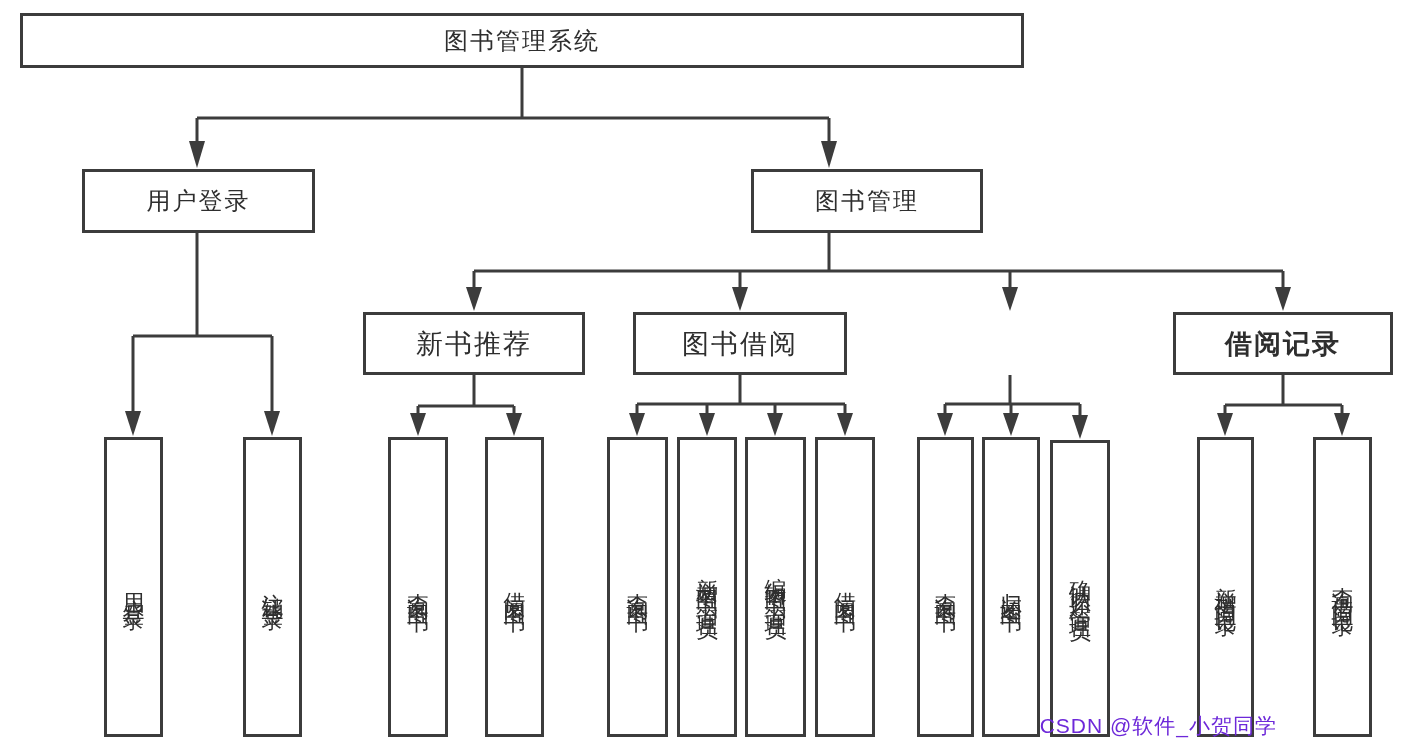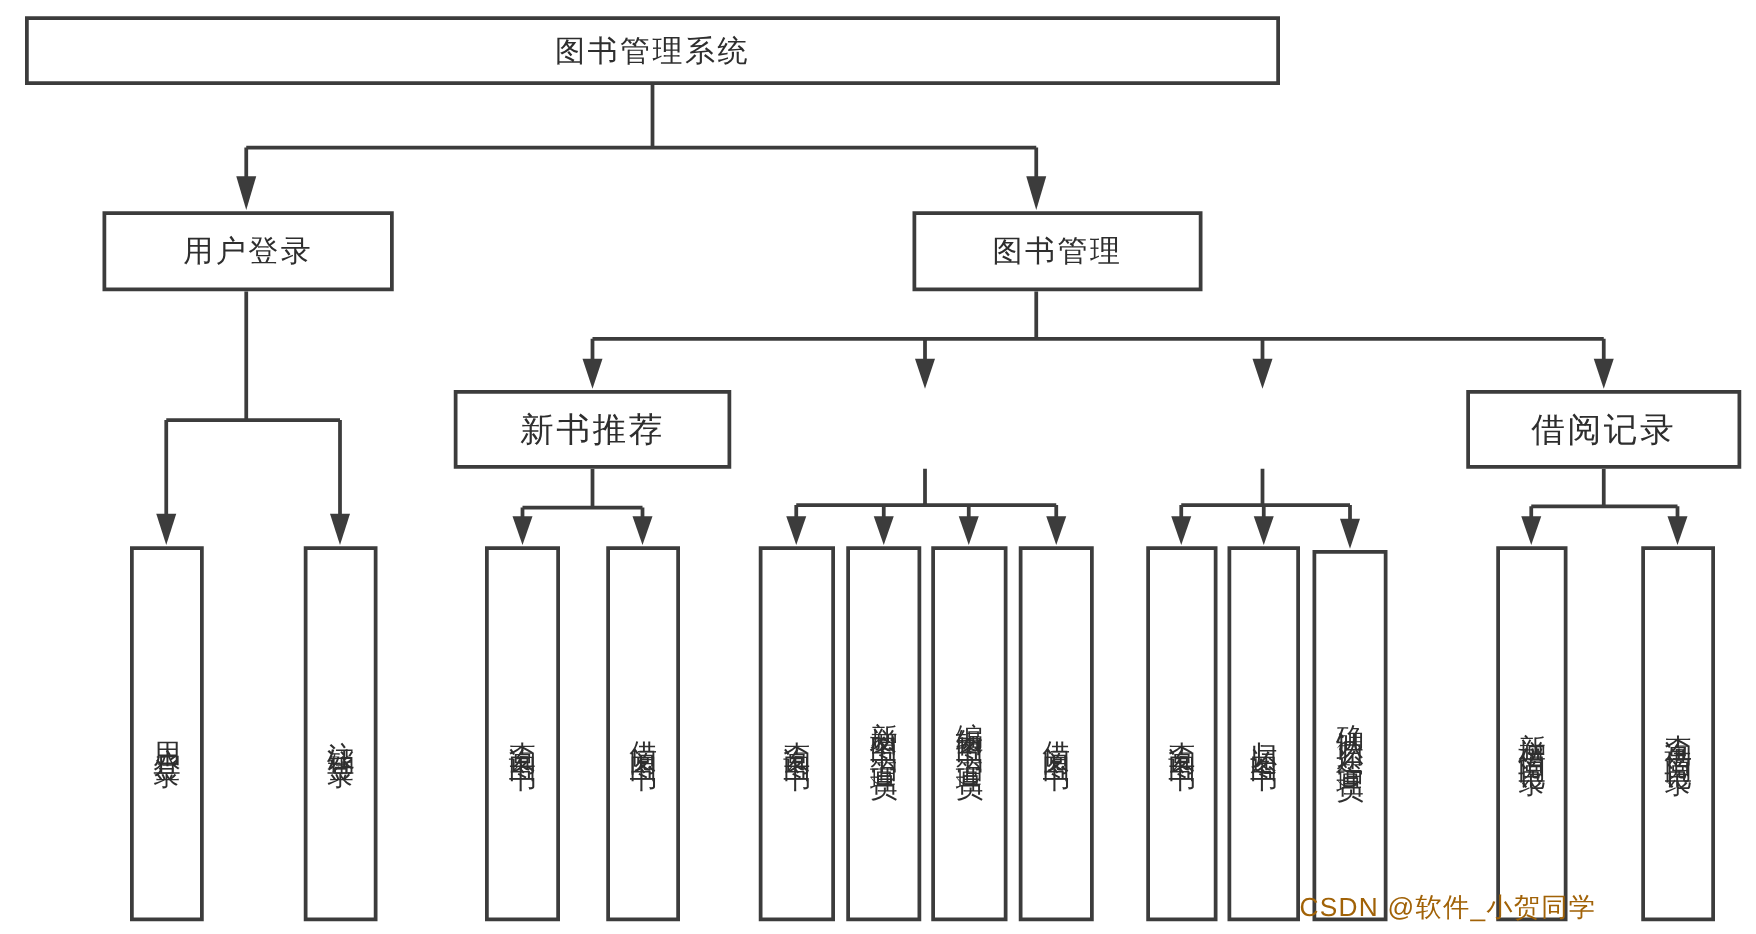--- a/index.html
+++ b/index.html
@@ -6,21 +6,21 @@
   body{width:1405px;height:747px;position:relative;overflow:hidden;
        font-family:"Liberation Sans",sans-serif;color:#2e2e2e;}
   .stage{position:absolute;left:0;top:0;width:1289px;height:747px;}
   .node{position:absolute;box-sizing:border-box;border:3px solid #3c3c3c;background:#ffffff;
         display:flex;align-items:center;justify-content:center;color:#2e2e2e;}
   .hbox{font-size:24px;letter-spacing:2px;white-space:nowrap;}
   .l3{font-size:27px;}
   .vbox{writing-mode:vertical-rl;text-orientation:mixed;font-size:22px;letter-spacing:6px;line-height:1;}
   svg.connectors{position:absolute;left:0;top:0;}
   .watermark{position:absolute;right:12px;top:712px;font-size:21px;letter-spacing:1px;
-             color:#a16207;white-space:nowrap;z-index:5;}
+             color:#6d28d9;white-space:nowrap;z-index:5;}
 </style>
 </head>
 <body>
 
 <div class="stage">
 
   <svg class="connectors" width="1405" height="747" viewBox="0 0 1405 747" fill="none" stroke="#3c3c3c" stroke-width="3">
     <g>
       <path d="M522 68 V118 M197 118 H829 M197 118 V142 M829 118 V142"></path>
       <polygon points="189,141 205,141 197,168" fill="#3c3c3c" stroke="none"></polygon>
@@ -59,24 +59,25 @@
     <g>
       <path d="M1283 375 V405 M1225 405 H1342 M1225 405 V414 M1342 405 V414"></path>
       <polygon points="1217,413 1233,413 1225,436" fill="#3c3c3c" stroke="none"></polygon>
       <polygon points="1334,413 1350,413 1342,436" fill="#3c3c3c" stroke="none"></polygon>
     </g>
   </svg>
 
   <div class="node hbox" style="left:20px;top:13px;width:1004px;height:55px;">图书管理系统</div>
 
   <div class="node hbox" style="left:82px;top:169px;width:233px;height:64px;">用户登录</div>
-  <div class="node hbox" style="left:730px;top:169px;width:232px;height:64px;">图书管理</div>
+  <div class="node hbox" style="left:751px;top:169px;width:232px;height:64px;">图书管理</div>
 
   <div class="node hbox l3" style="left:363px;top:312px;width:222px;height:63px;">新书推荐</div>
-  <div class="node hbox l3" style="left:1173px;top:312px;width:220px;height:63px;">借阅记录</div>
+  <div class="node hbox l3" style="left:633px;top:312px;width:214px;height:63px;">图书借阅</div>
+  <div class="node hbox l3" style="left:1173px;top:312px;width:220px;height:63px;font-weight:bold;">借阅记录</div>
 
   <div class="node vbox" style="left:104px;top:437px;width:59px;height:300px;">用户登录</div>
   <div class="node vbox" style="left:243px;top:437px;width:59px;height:300px;">注销登录</div>
 
   <div class="node vbox" style="left:388px;top:437px;width:60px;height:300px;">查询图书</div>
   <div class="node vbox" style="left:485px;top:437px;width:59px;height:300px;">借阅图书</div>
 
   <div class="node vbox" style="left:607px;top:437px;width:61px;height:300px;">查询图书</div>
   <div class="node vbox" style="left:677px;top:437px;width:60px;height:300px;">新增图书（管理员）</div>
   <div class="node vbox" style="left:745px;top:437px;width:61px;height:300px;">编辑图书（管理员）</div>

